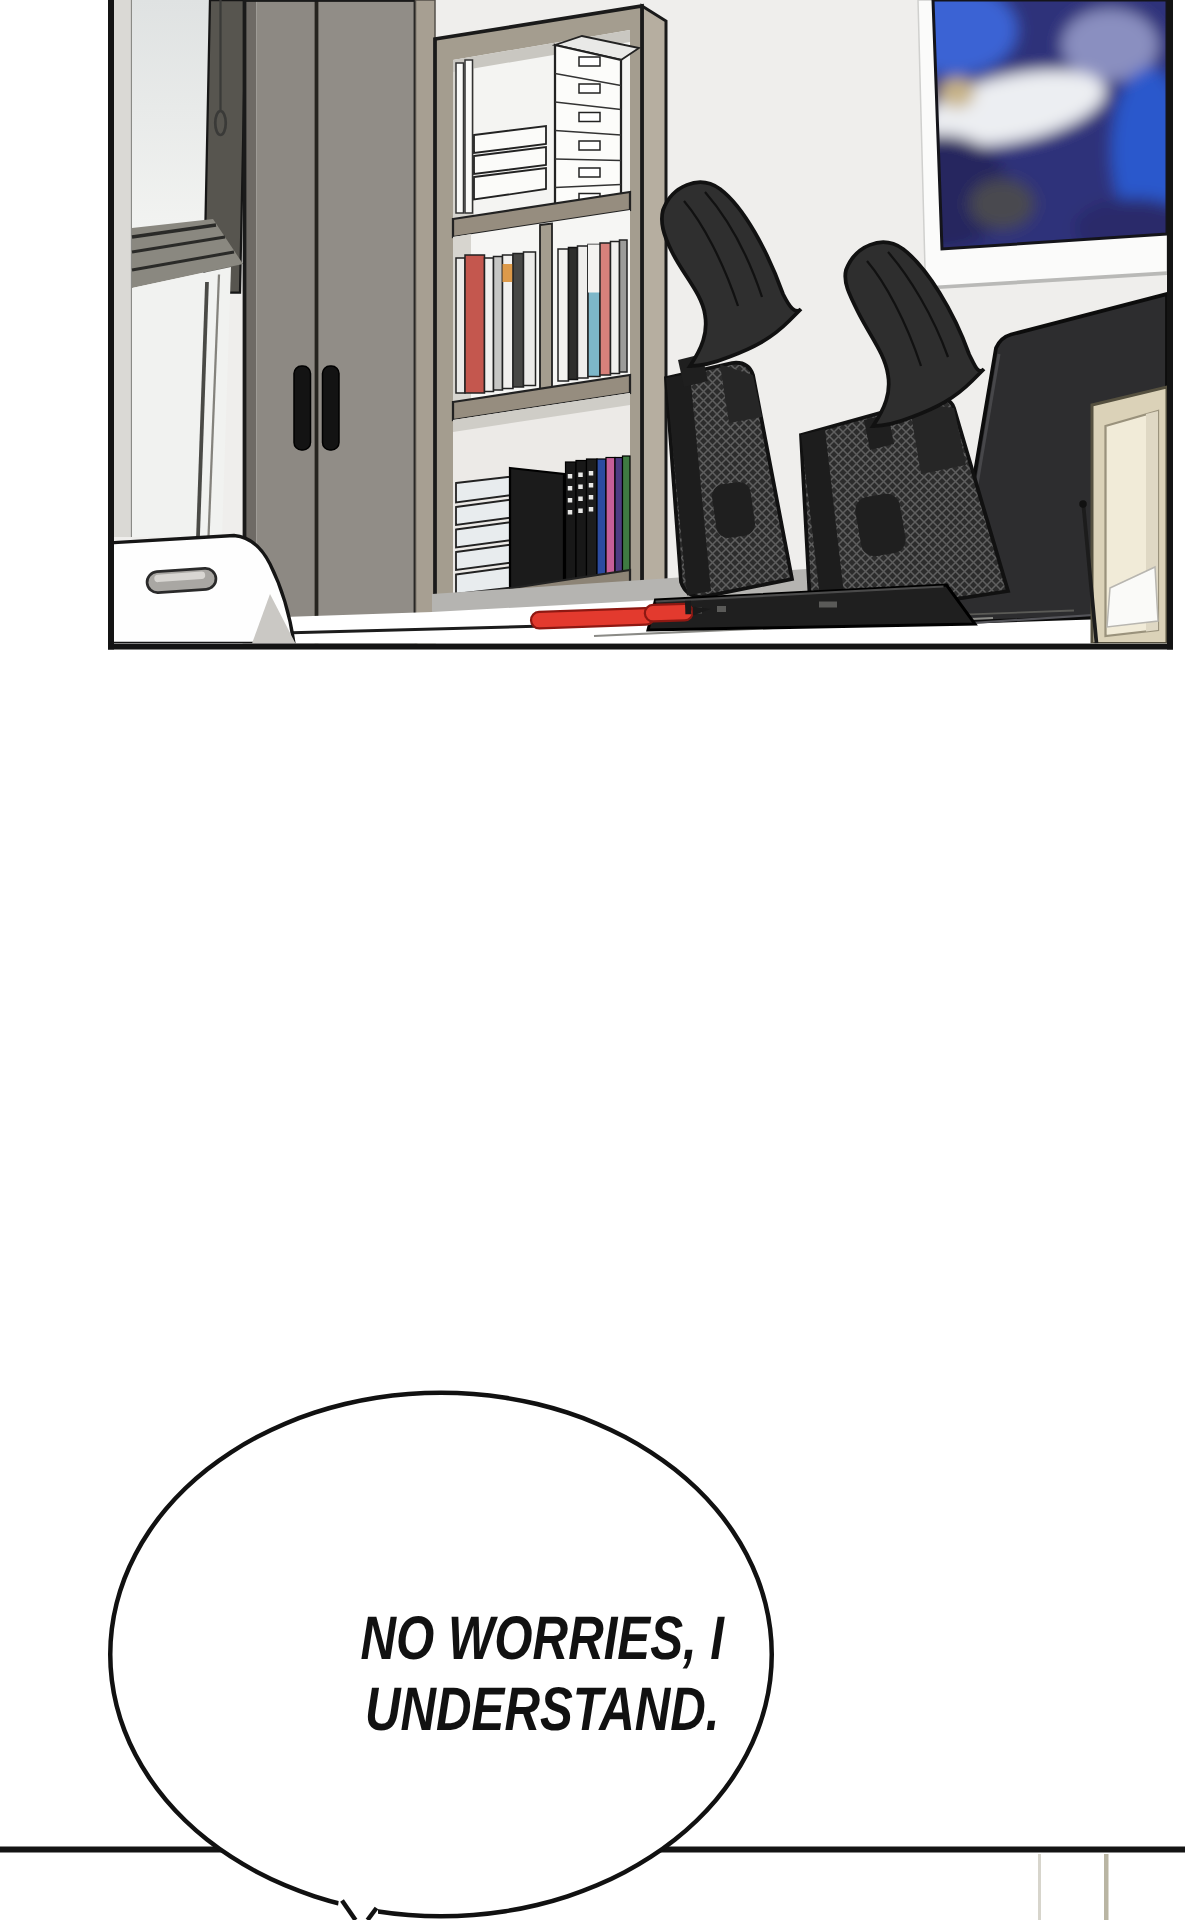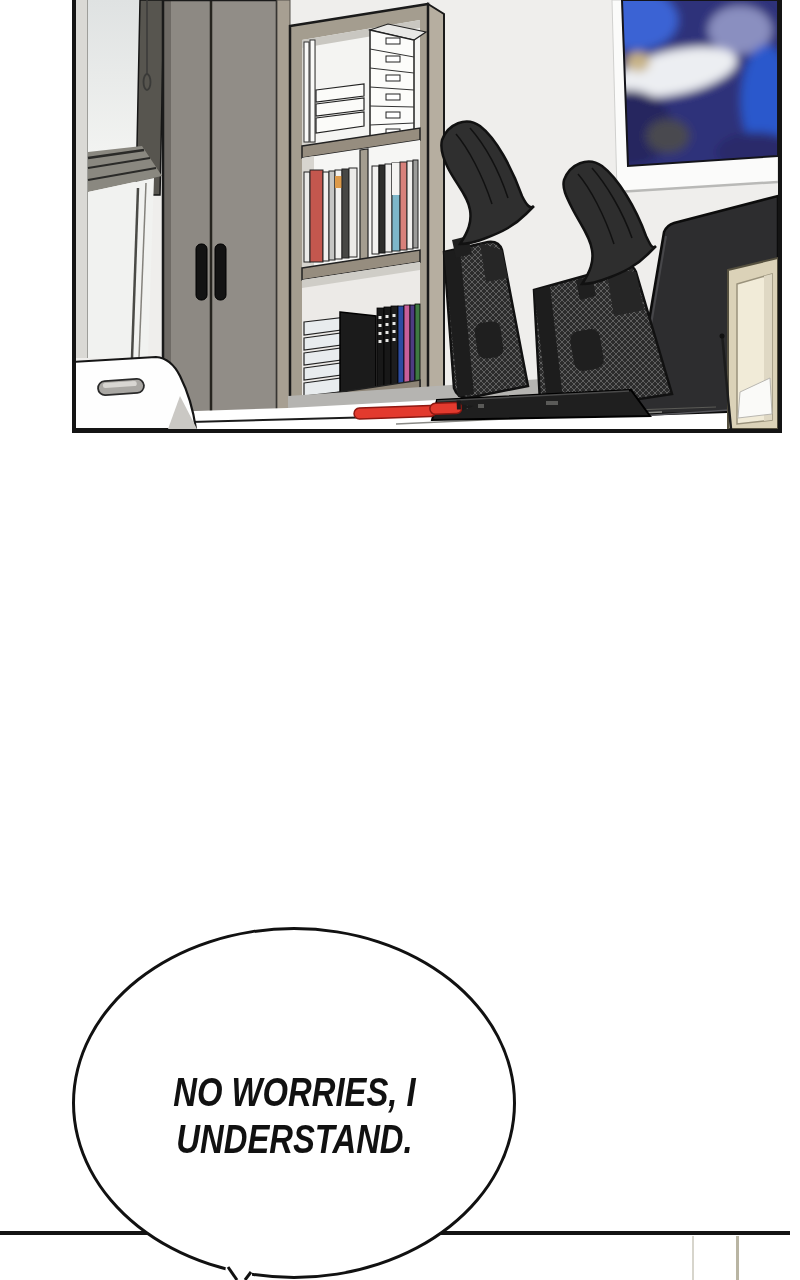--- a/index.html
+++ b/index.html
@@ -10,21 +10,21 @@
     border-left:4px solid #141414;border-right:4px solid #141414;border-bottom:4px solid #141414;
     background:#efeeec;overflow:hidden;}
   .panel-office svg{display:block;}
   
   .next-panel-line{position:absolute;left:0;top:1231px;width:790px;height:4px;background:#141414;z-index:1;}
   .vline-a{position:absolute;left:692px;top:1236px;width:2px;height:44px;background:#d7d5cc;z-index:0;}
   .vline-b{position:absolute;left:736px;top:1236px;width:3px;height:44px;background:#b9b5a3;z-index:0;}
   
   .bubble{position:absolute;left:72px;top:927px;width:444px;height:352px;box-sizing:border-box;
     background:#ffffff;border:3px solid #111111;border-radius:50%;z-index:2;
-    display:flex;align-items:center;justify-content:center;}
+    display:flex;align-items:center;justify-content:flex-end;}
   .bubble-text{transform:translateY(13px) scaleX(0.8);text-align:center;color:#111111;
     font-weight:700;font-style:italic;font-size:41px;line-height:47px;letter-spacing:0px;white-space:nowrap;}
   .bubble-tail{position:absolute;left:196px;top:1246px;z-index:3;}
 </style>
 </head>
 <body>
 
 <div class="page">
 
   <div class="panel-office">

